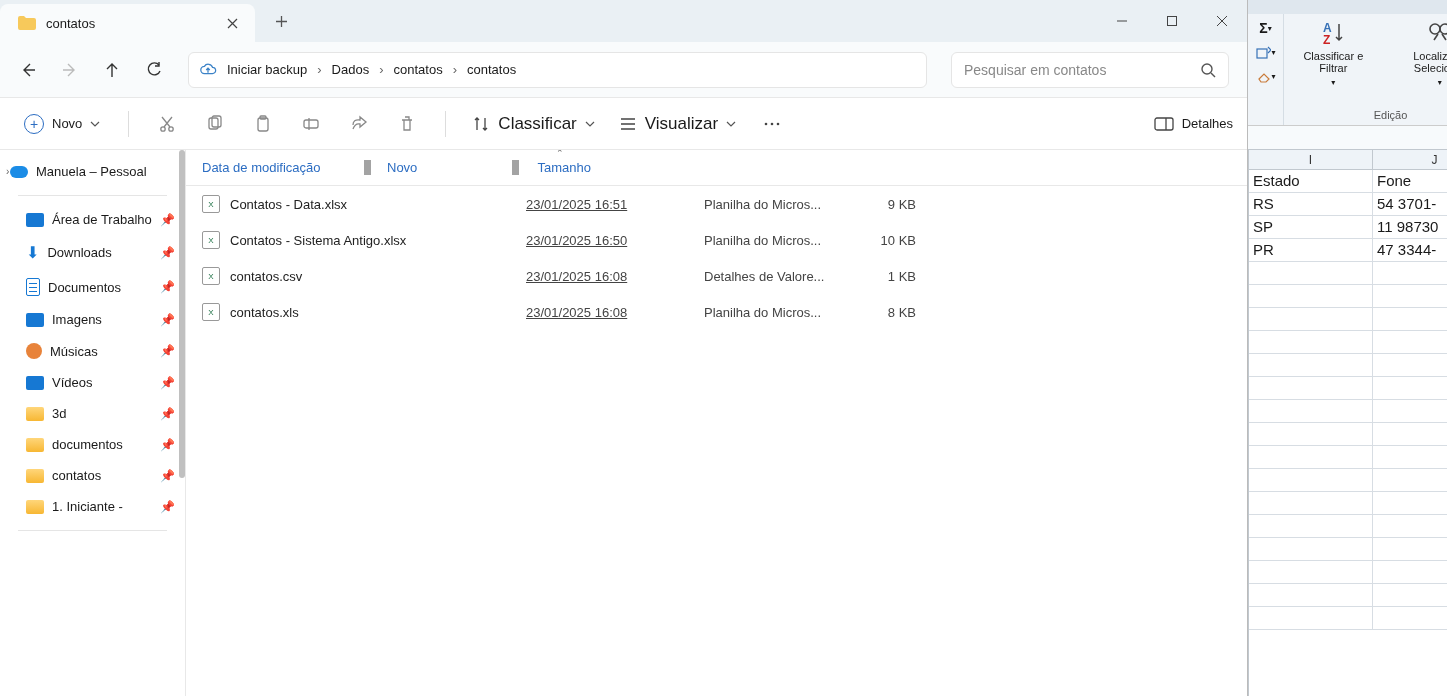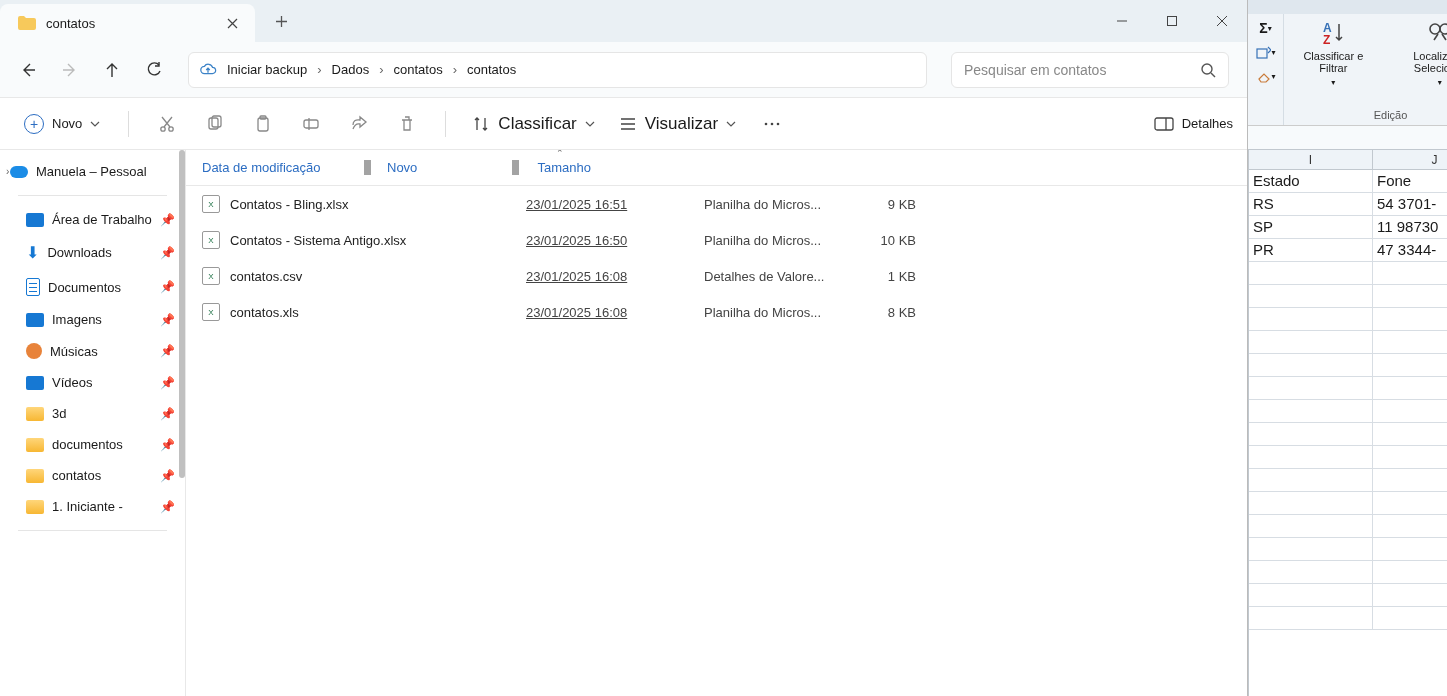--- a/index.html
+++ b/index.html
@@ -367,21 +367,21 @@
         <div class="headers">
           <span class="sort-caret">⌃</span>
           <div class="col mod">Data de modificação</div>
           <div class="col type">Novo</div>
           <div class="col size">Tamanho</div>
         </div>
         <div id="file-rows">
             <div class="frow">
               <div class="cell name">
                 <span class="file-ic">X</span>
-                <span>Contatos - Bling.xlsx</span>
+                <span>Contatos - Data.xlsx</span>
               </div>
               <div class="cell mod">23/01/2025 16:51</div>
               <div class="cell type">Planilha do Micros...</div>
               <div class="cell size">9 KB</div>
             </div>
             <div class="frow">
               <div class="cell name">
                 <span class="file-ic">X</span>
                 <span>Contatos - Sistema Antigo.xlsx</span>
               </div>

